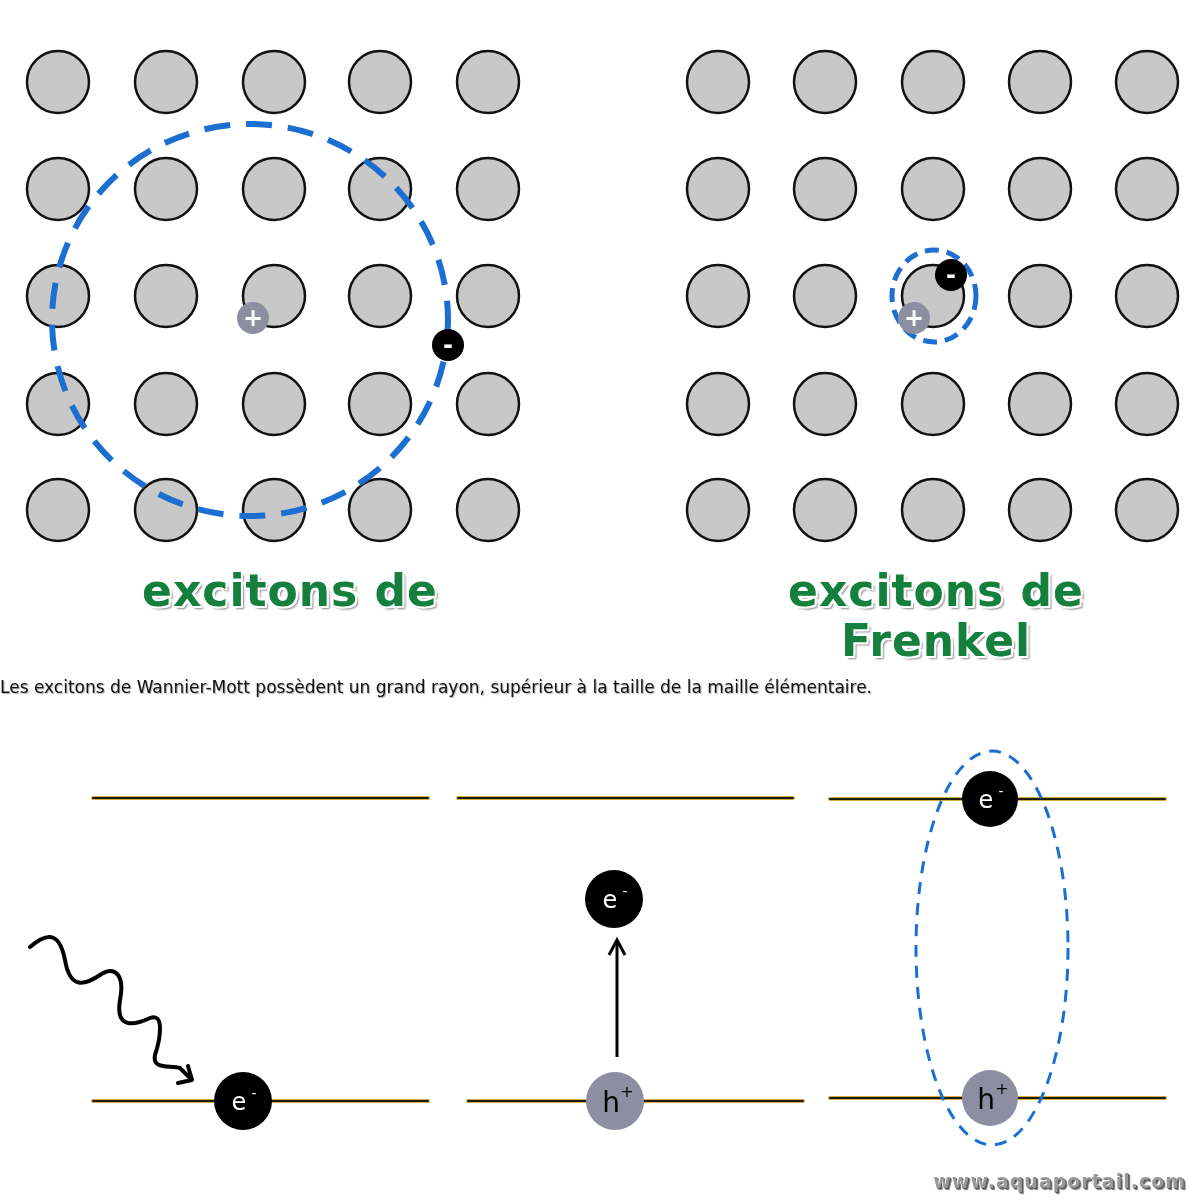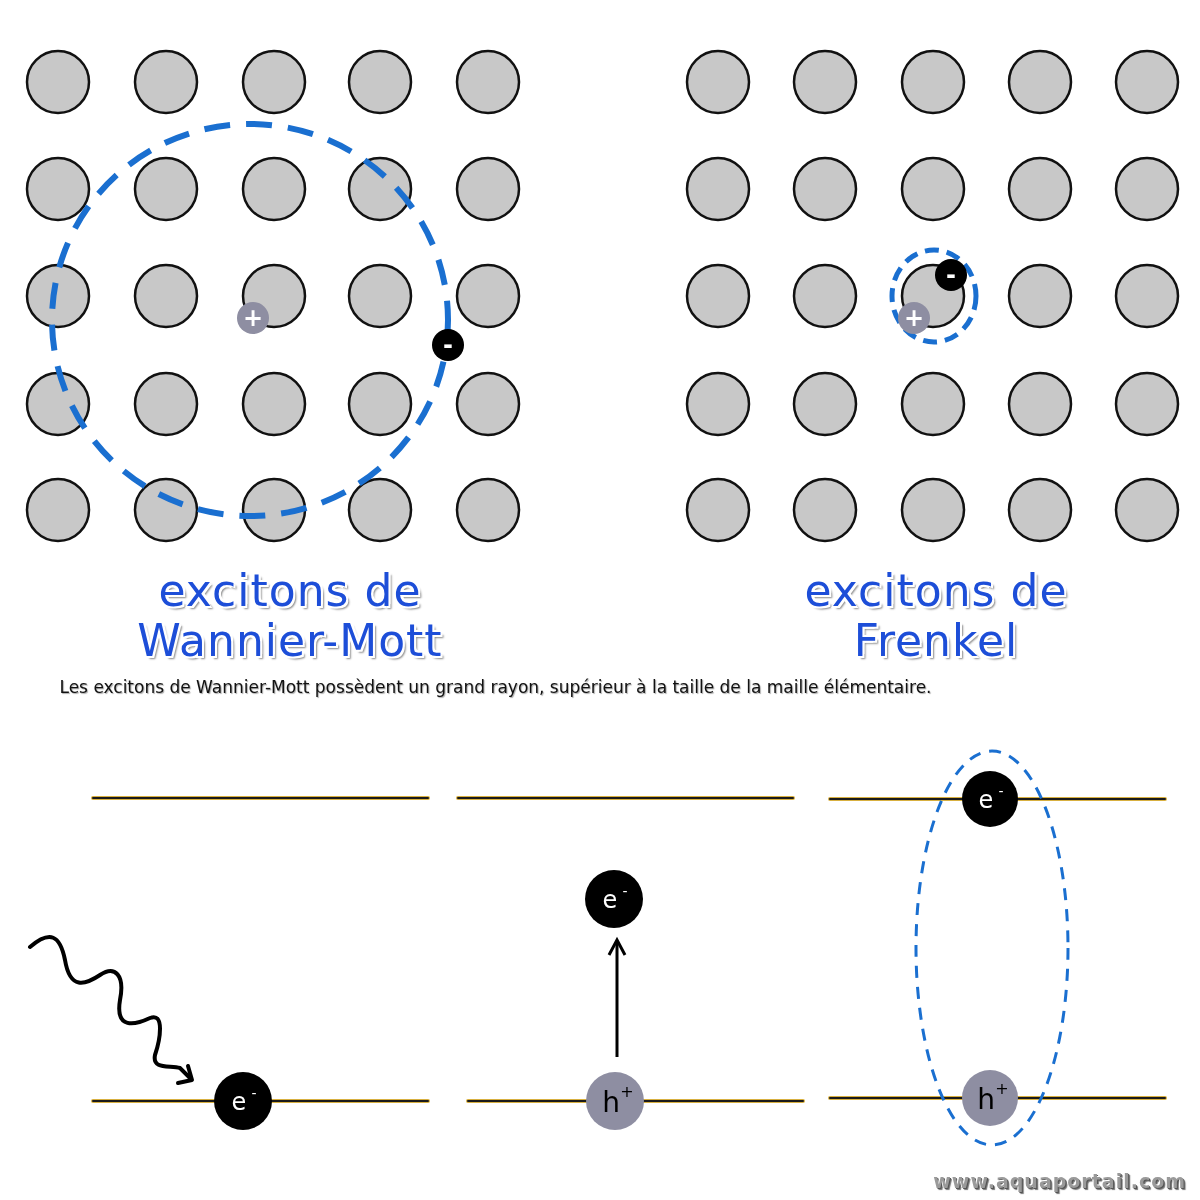--- a/index.html
+++ b/index.html
@@ -1,24 +1,24 @@
 <!DOCTYPE html>
 <html><head>
 <meta charset="utf-8">
 <style>
   html, body { margin: 0; padding: 0; background: #ffffff; }
   body { width: 1200px; height: 1200px; position: relative; overflow: hidden; font-family: "DejaVu Sans", sans-serif; }
   svg.canvas { position: absolute; left: 0; top: 0; }
   .title {
-    position: absolute; text-align: center; font-family: "DejaVu Sans", sans-serif; font-weight: normal;
-    font-size: 44px; line-height: 50px; color: #1d4ed8; letter-spacing: 1px;
+    position: absolute; text-align: center; font-family: "DejaVu Sans", sans-serif; font-weight: bold;
+    font-size: 44px; line-height: 50px; color: #15803d; letter-spacing: 1px;
     text-shadow: -2px -2px 0 #fff, 2px -2px 0 #fff, -2px 2px 0 #fff, 2px 2px 0 #fff, 3px 3px 2px #8a8a8a;
   }
   .caption {
-    position: absolute; left: 0; width: 991px; top: 676px; text-align: center;
+    position: absolute; left: 0; width: 991px; top: 676px; text-align: left;
     font-family: "DejaVu Sans", sans-serif; font-size: 17px; line-height: 23px; color: #111;
     text-shadow: 1px 1px 1px #aaa;
   }
   .watermark {
     position: absolute; right: 14px; bottom: 8px; font-family: "DejaVu Sans", sans-serif; font-weight: bold;
     font-size: 19px; color: #9a9a9a; letter-spacing: 1px;
     text-shadow: -1px -1px 0 #fff, 1px 1px 0 #555, 2px 2px 1px #777;
   }
 </style>
 </head>
@@ -148,21 +148,20 @@
   </g>
   <g>
     <circle cx="990" cy="1098" r="28" fill="#8e8ea2"></circle>
     <text x="986" y="1109" text-anchor="middle" font-family="DejaVu Sans, sans-serif" font-size="28" fill="#000">h</text>
     <text x="1002" y="1094" text-anchor="middle" font-family="DejaVu Sans, sans-serif" font-size="16" fill="#000">+</text>
   </g>
 </svg>
 
 <div class="title" style="left:40px; width:500px; top:566px;">
   <div>excitons de</div>
-  <div>Wannier-Mott</div>
 </div>
 <div class="title" style="left:686px; width:500px; top:566px;">
   <div>excitons de</div>
   <div>Frenkel</div>
 </div>
 
 <div class="caption">
   <div>Les excitons de Wannier-Mott possèdent un grand rayon, supérieur à la taille de la maille élémentaire.</div>
 </div>
 

